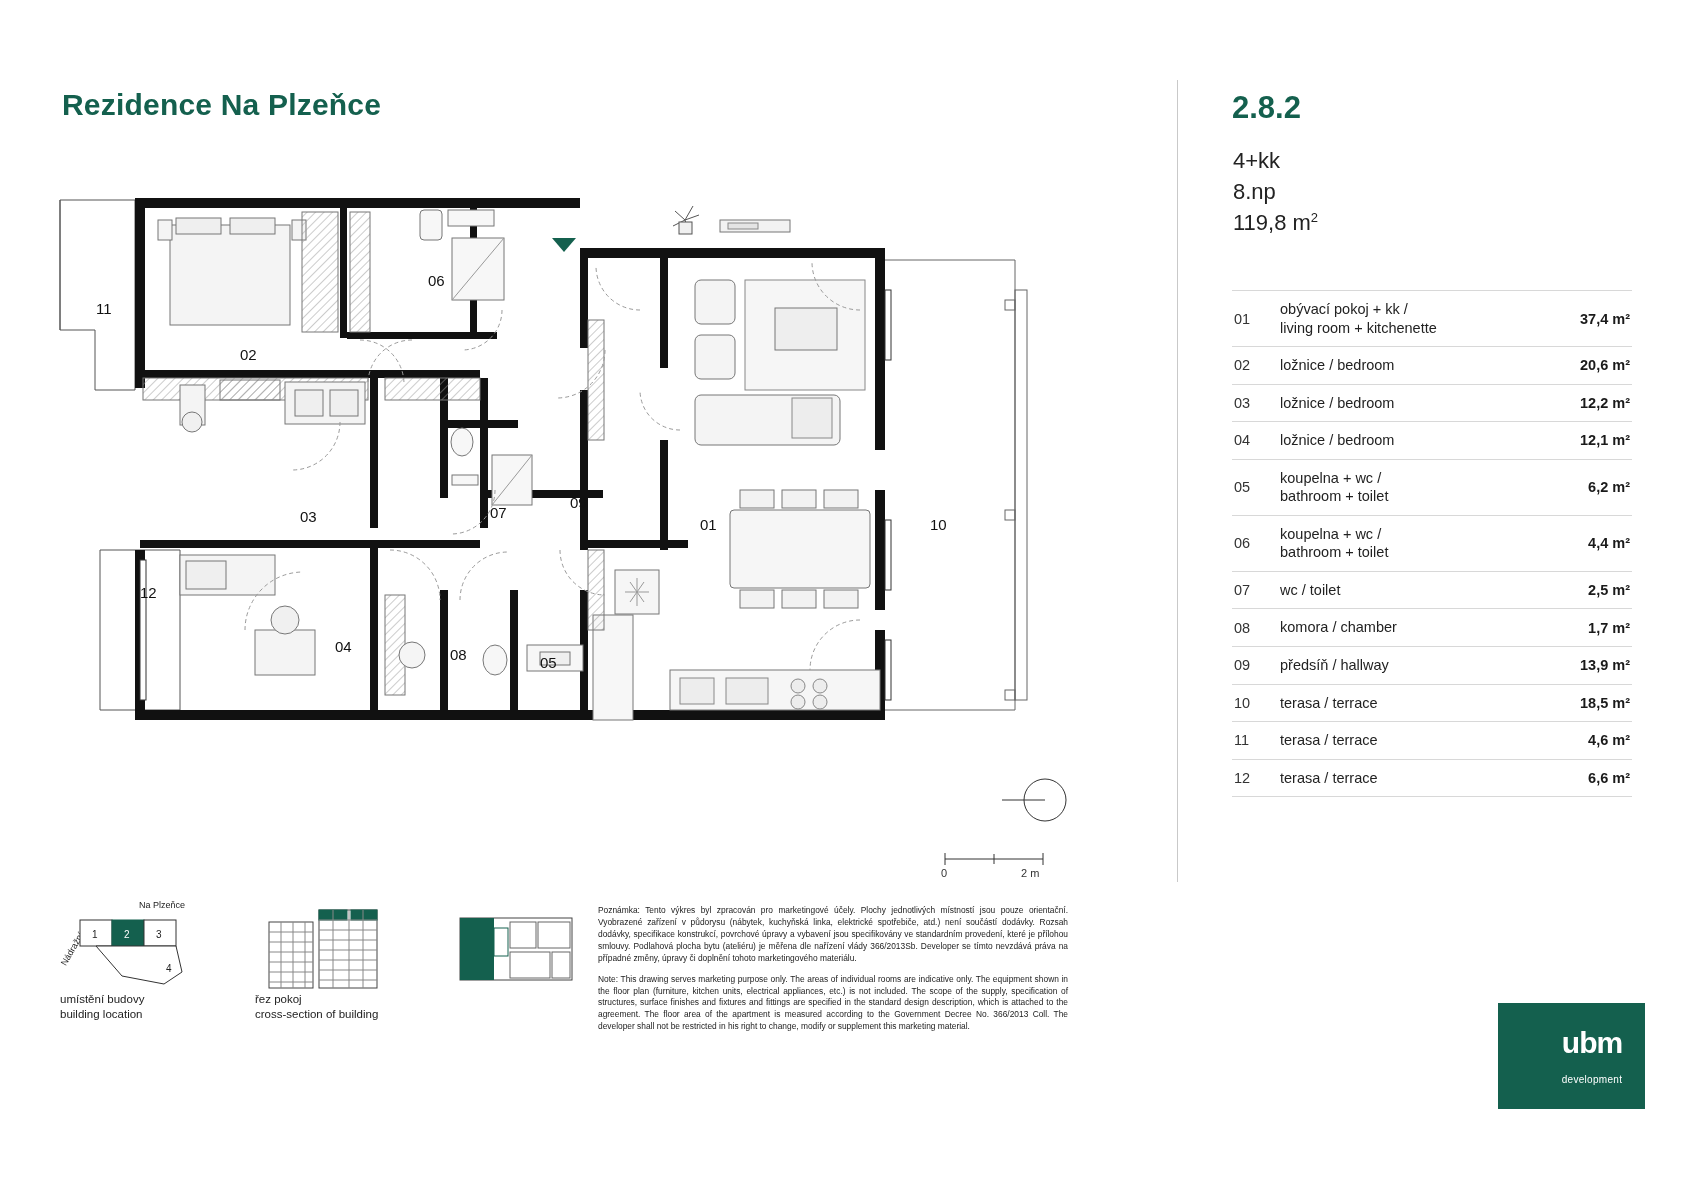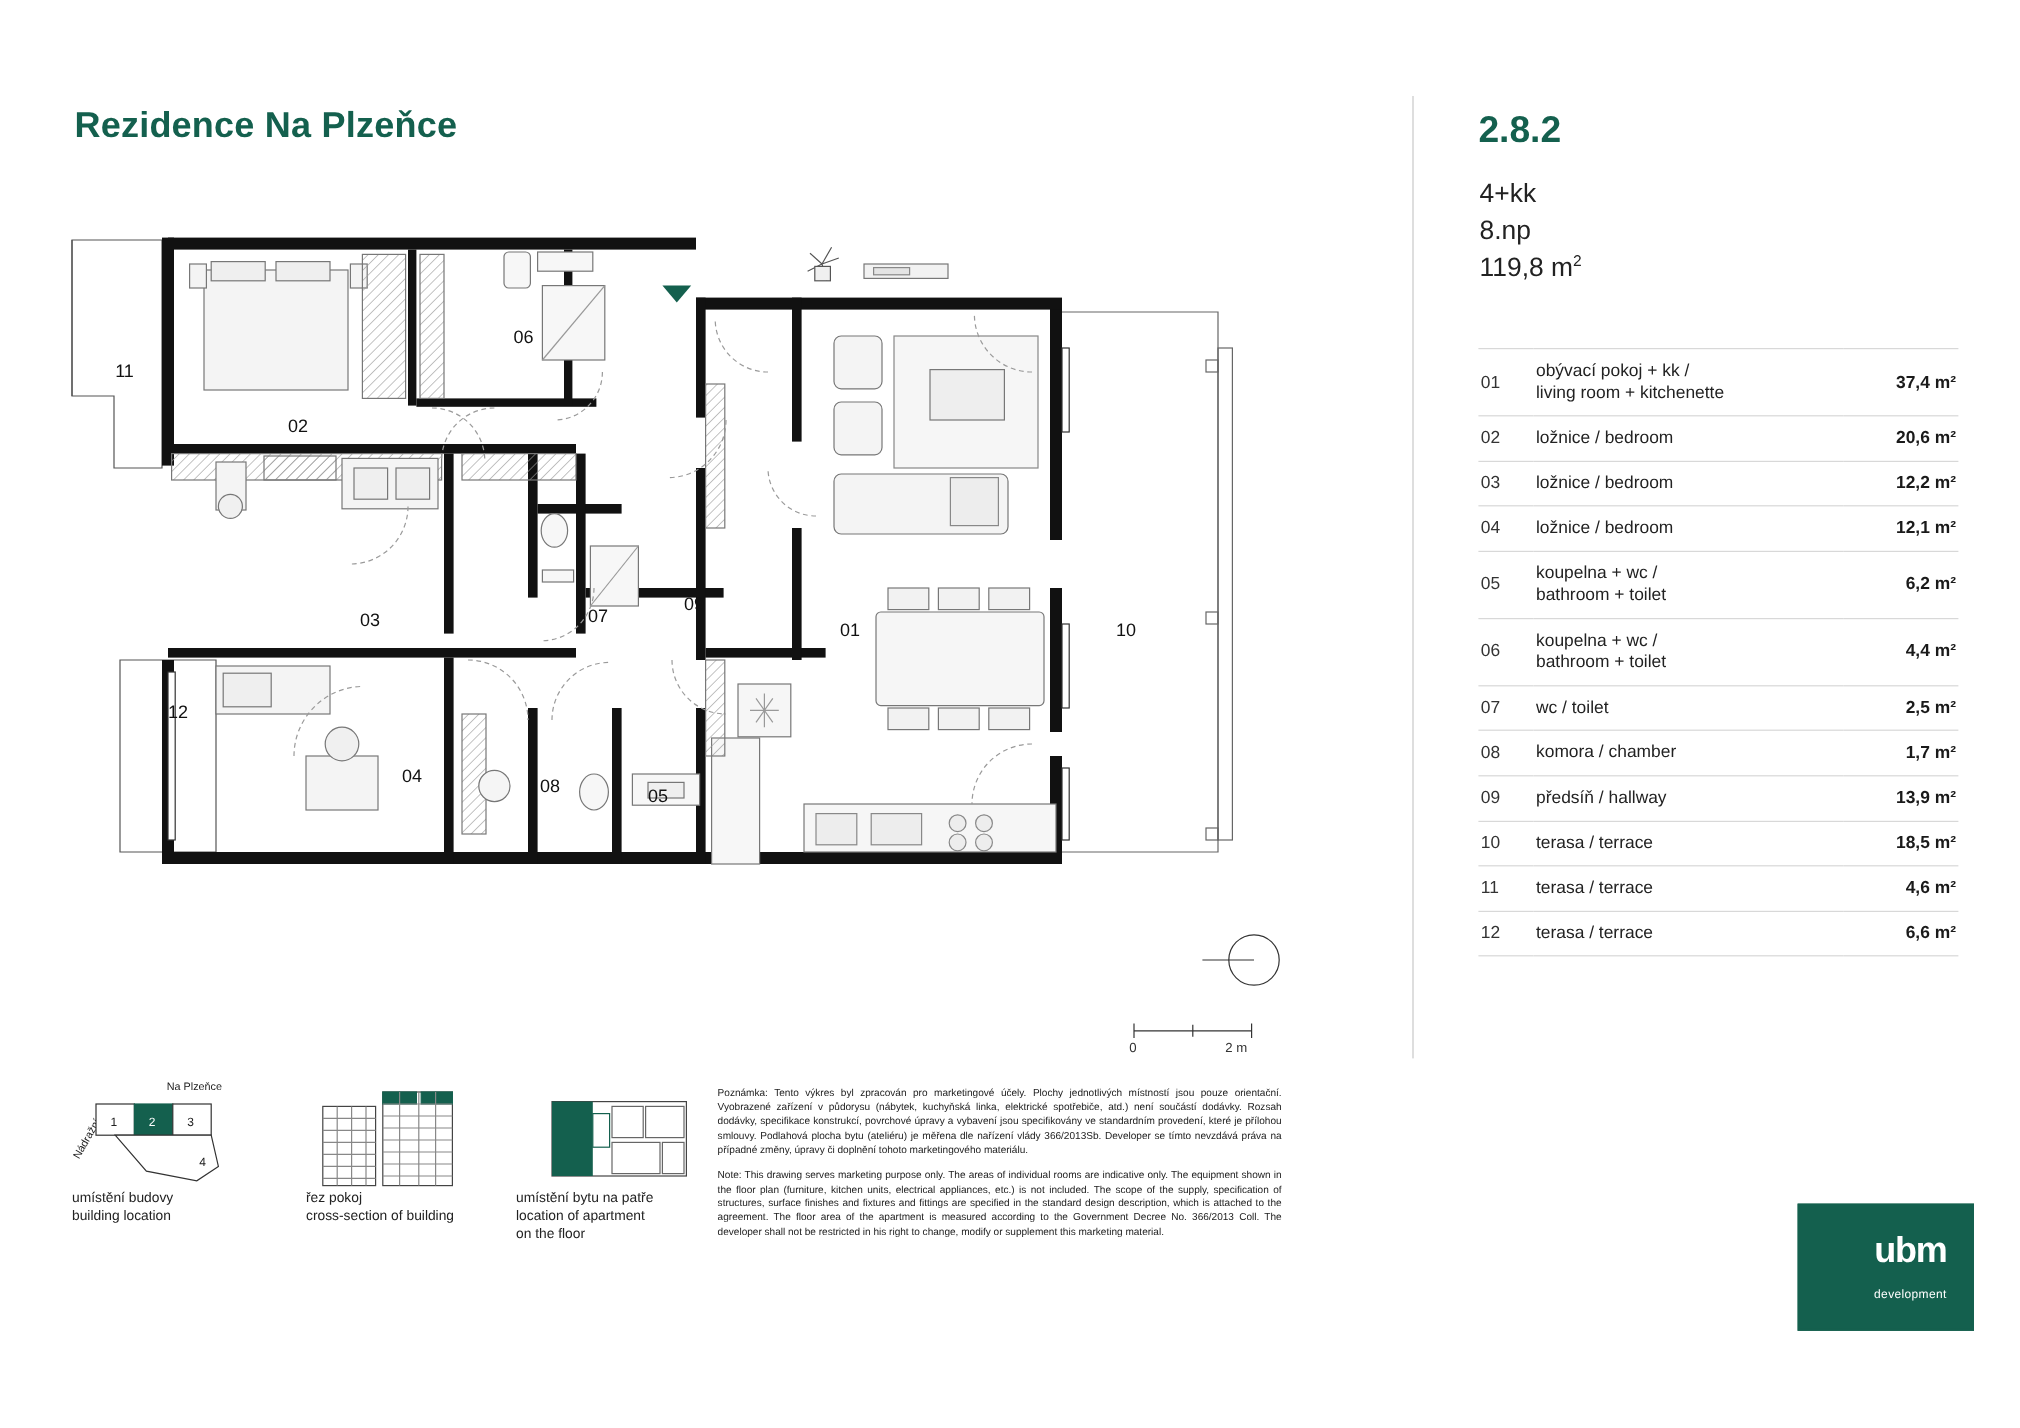--- a/index.html
+++ b/index.html
@@ -439,25 +439,20 @@
           <rect x="2" y="6" width="34" height="62" fill="#14604e"></rect>
           <rect x="36" y="16" width="14" height="28" fill="#fff" stroke="#14604e"></rect>
           <g stroke="#666" fill="none">
             <rect x="52" y="10" width="26" height="26"></rect>
             <rect x="80" y="10" width="32" height="26"></rect>
             <rect x="52" y="40" width="40" height="26"></rect>
             <rect x="94" y="40" width="18" height="26"></rect>
           </g>
         </svg>
       </div>
-      <div class="thumb-cap">
-        <div>umístění bytu na patře</div>
-        <div style="white-space:pre-line;">location of apartment
-on the floor</div>
-      </div>
     </div>
   </div>
 
   <div class="note">
     <p>Poznámka: Tento výkres byl zpracován pro marketingové účely. Plochy jednotlivých místností jsou pouze orientační. Vyobrazené zařízení v půdorysu (nábytek, kuchyňská linka, elektrické spotřebiče, atd.) není součástí dodávky. Rozsah dodávky, specifikace konstrukcí, povrchové úpravy a vybavení jsou specifikovány ve standardním provedení, které je přílohou smlouvy. Podlahová plocha bytu (ateliéru) je měřena dle nařízení vlády 366/2013Sb. Developer se tímto nevzdává práva na případné změny, úpravy či doplnění tohoto marketingového materiálu.</p>
     <p>Note: This drawing serves marketing purpose only. The areas of individual rooms are indicative only. The equipment shown in the floor plan (furniture, kitchen units, electrical appliances, etc.) is not included. The scope of the supply, specification of structures, surface finishes and fixtures and fittings are specified in the standard design description, which is attached to the agreement. The floor area of the apartment is measured according to the Government Decree No. 366/2013 Coll. The developer shall not be restricted in his right to change, modify or supplement this marketing material.</p>
   </div>
 
   <div class="logo">
     <div class="mark">ubm</div>

